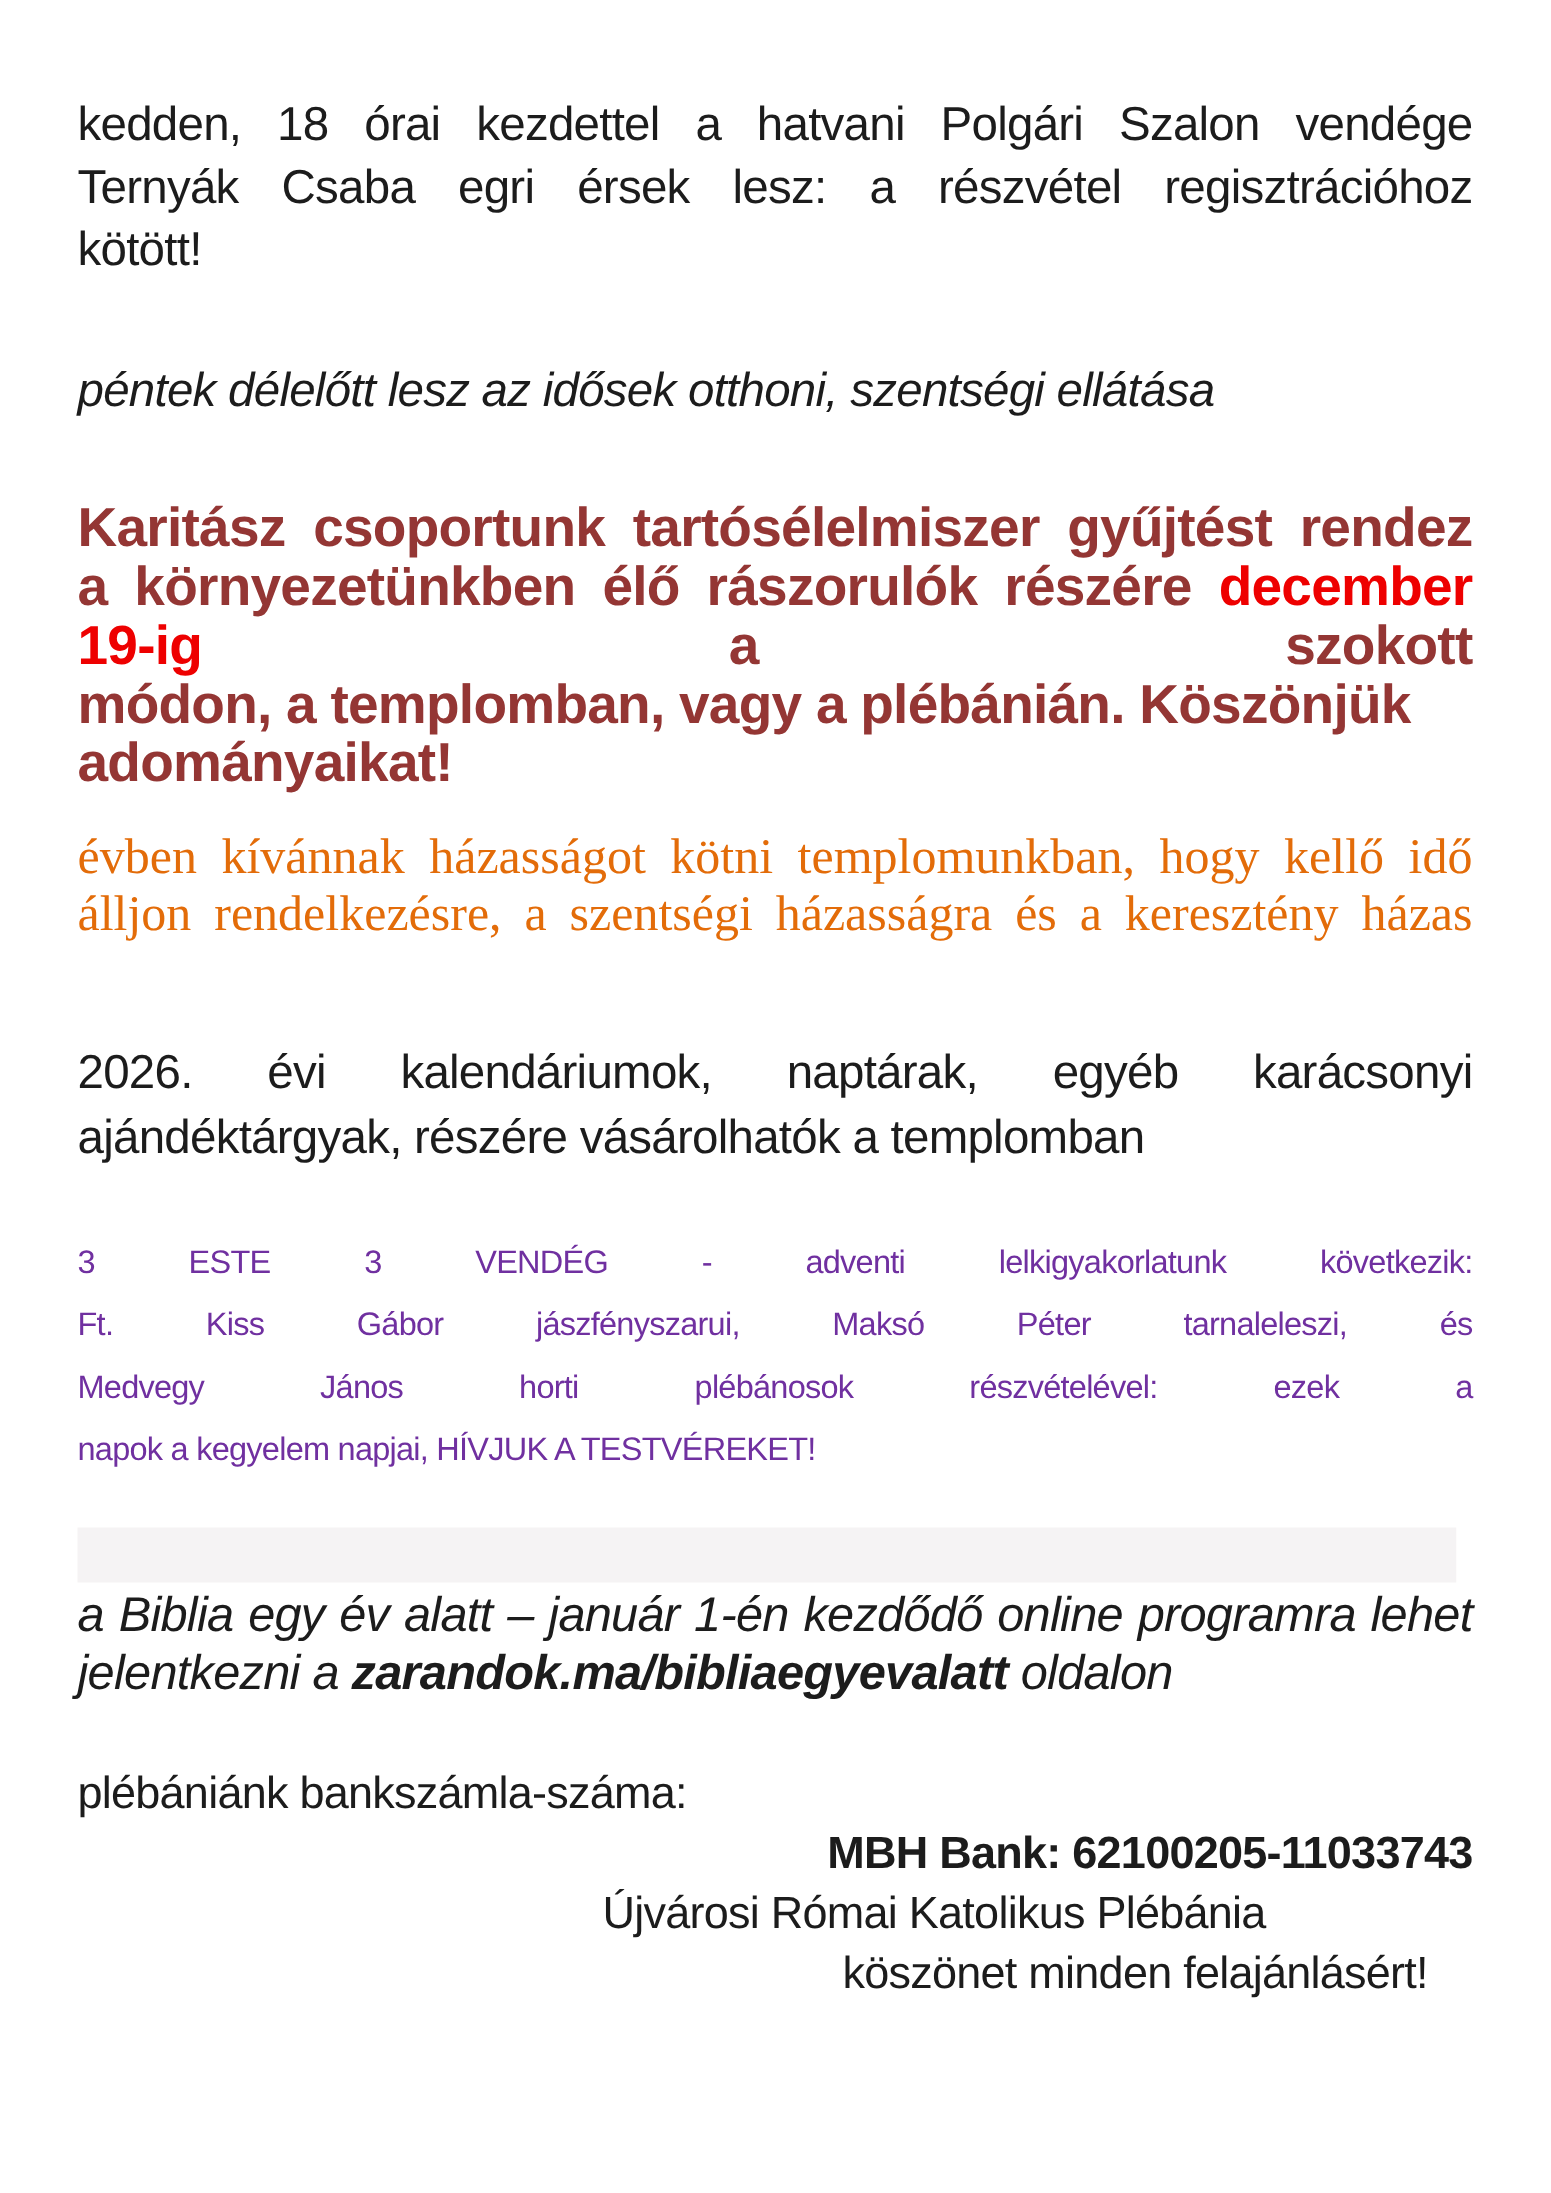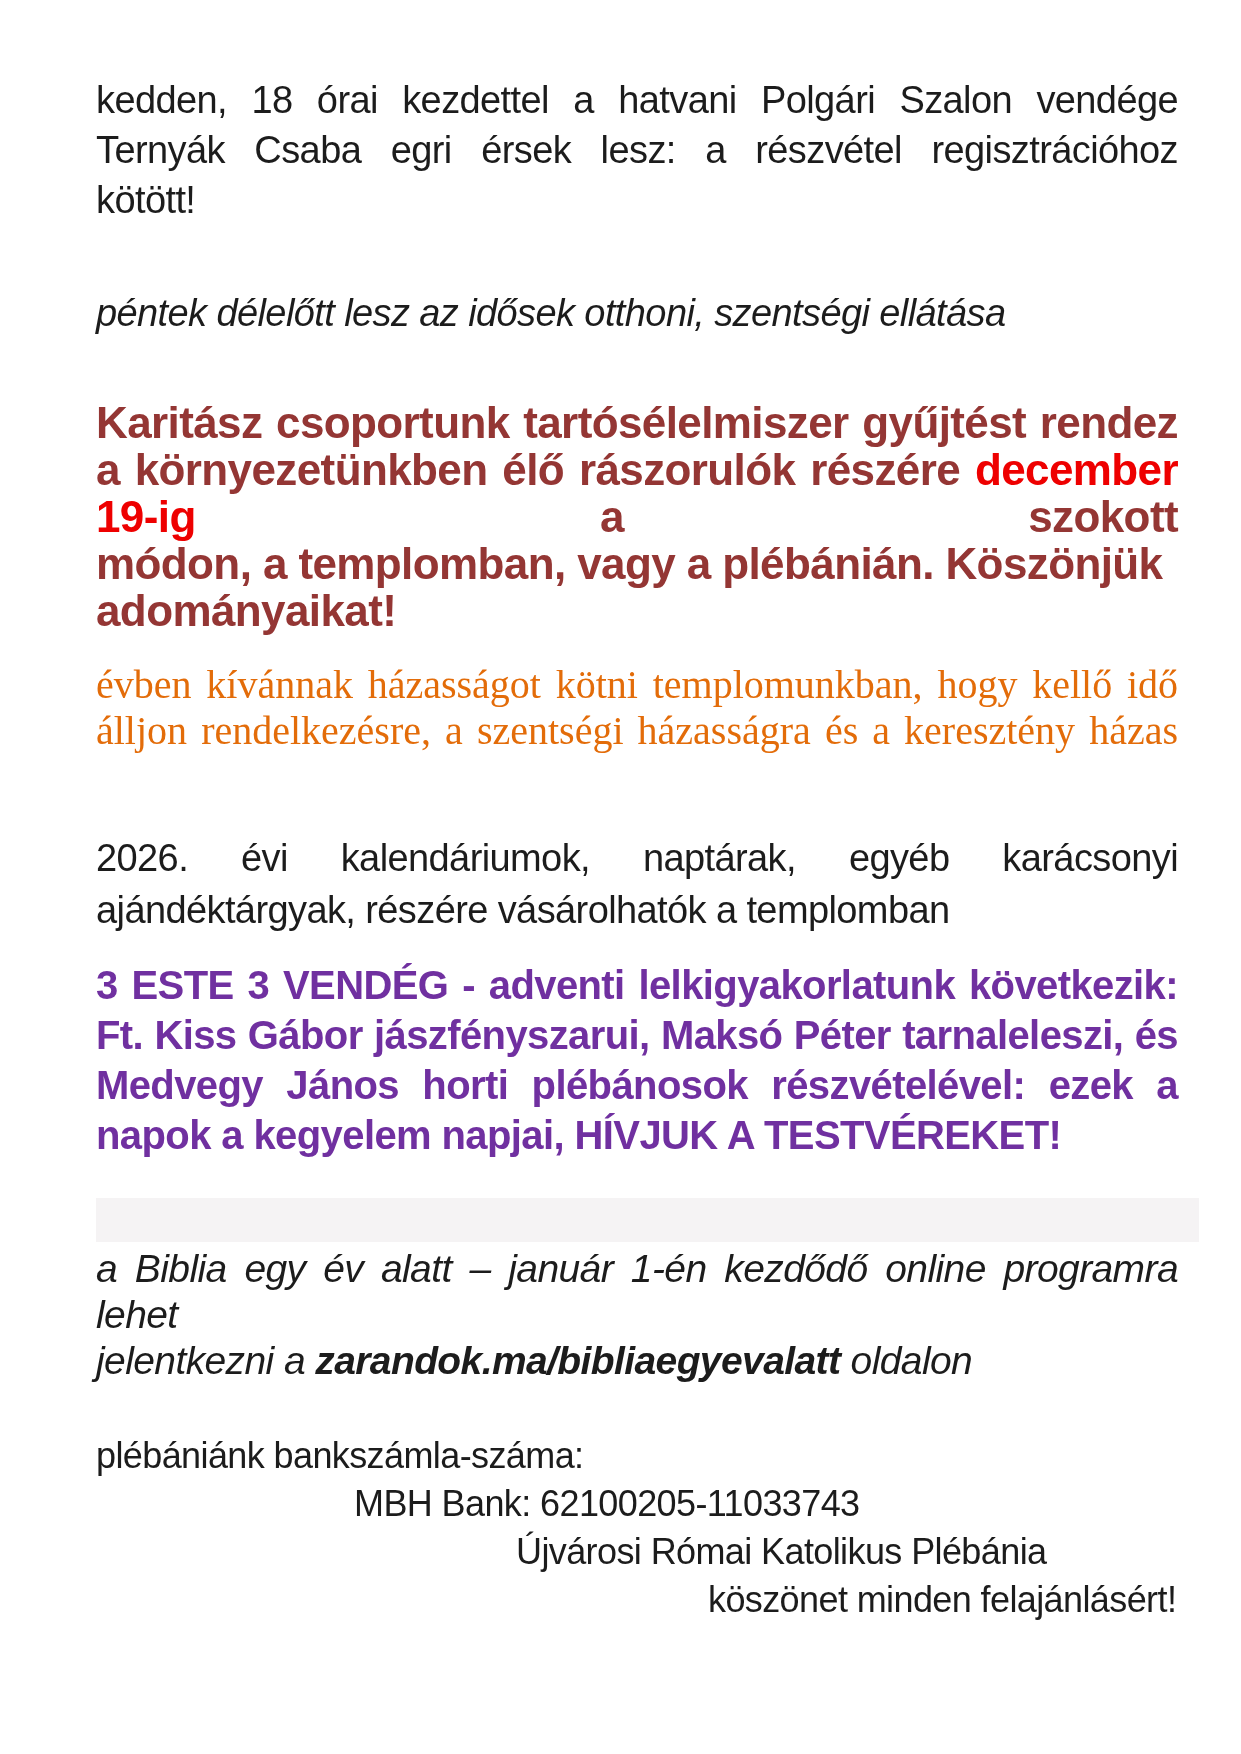--- a/index.html
+++ b/index.html
@@ -7,21 +7,21 @@
     padding: 0;
     background: #ffffff;
   }
   #page {
     position: relative;
     width: 1241px;
     height: 1754px;
     background: var(--paper, #ffffff);
     overflow: hidden;
     box-sizing: border-box;
-    padding: 75px 63px 0 96px;
+    padding: 75px 63px 0 62px;
   }
   .sans  { font-family: "Liberation Sans", sans-serif; letter-spacing: -0.6px; }
   .serif { font-family: "Liberation Serif", serif; }
 
   .para { margin: 0; }
   .jline { text-align: justify; text-align-last: justify; }
   .lline { text-align: left; text-align-last: left; }
 
   
   .p-szalon { color: var(--black); font-size: 38px; line-height: 50px; }
@@ -33,38 +33,38 @@
   .p-karitasz { margin-top: 64px; color: var(--maroon); font-size: 44px; line-height: 47px; font-weight: bold; }
   .red-accent { color: var(--red); }
 
   
   .p-jegyes { margin-top: 28px; color: var(--orange); font-size: 40px; line-height: 46px; }
 
   
   .p-kalend { margin-top: 78px; color: var(--black); font-size: 38px; line-height: 52px; }
 
   
-  .p-advent { margin-top: 24px; color: var(--purple); font-size: 40px; line-height: 50px; font-weight: bold; }
+  .p-advent { margin-top: 48px; color: var(--purple); font-size: 26px; line-height: 50px; font-weight: normal; }
 
   
   .strip {
     margin-top: 38px;
     width: 1103px;
     height: 44px;
     background: var(--highlight);
   }
 
   
   .p-biblia { margin-top: 4px; color: var(--black); font-size: 39px; line-height: 46px; font-style: italic; }
   .bold-url { font-weight: bold; }
 
   
   .p-bank { margin-top: 48px; color: var(--black); font-size: 36px; line-height: 48px; }
   .bank-label   { padding-left: 0; }
-  .bank-account { padding-left: 258px; font-weight: normal; }
+  .bank-account { padding-left: 258px; font-weight: bold; text-align: right; }
   .bank-name    { padding-left: 420px; font-weight: normal; }
   .bank-thanks  { padding-left: 612px; }
 </style>
 </head>
 <body>
 
 <div id="page">
 
   <div class="para p-szalon sans">
     <div class="jline">kedden, 18 órai kezdettel a hatvani Polgári Szalon vendége</div>

